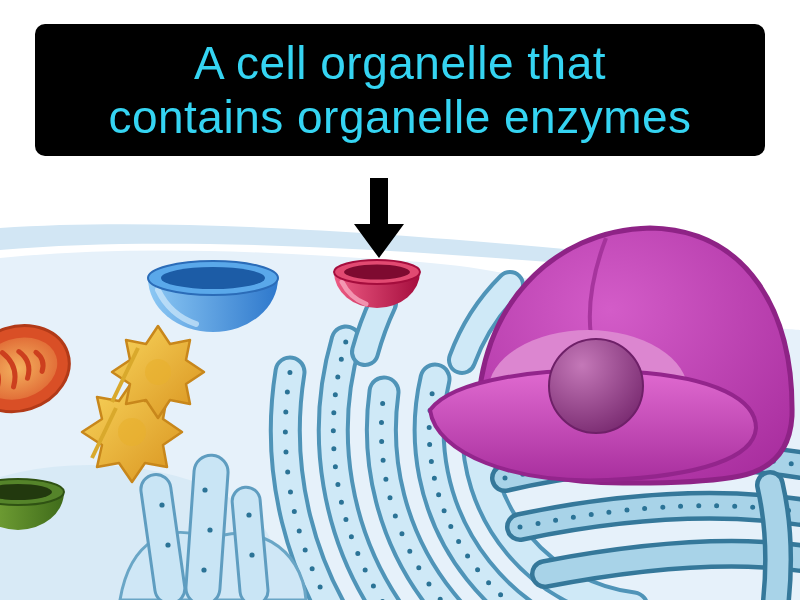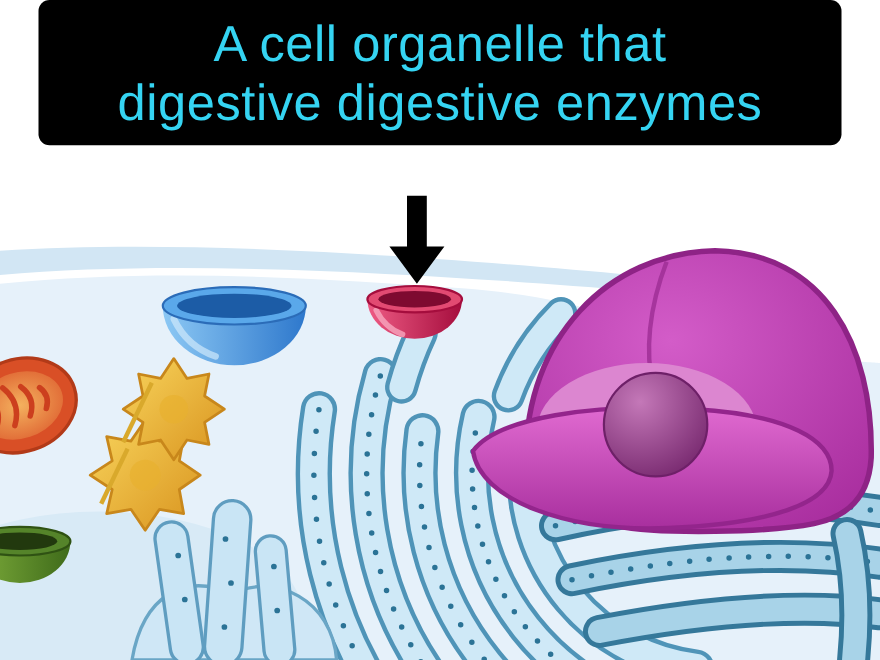--- a/index.html
+++ b/index.html
@@ -1,18 +1,18 @@
 <!DOCTYPE html>
 <html><head>
 <meta charset="utf-8">
 <style>
   html,body{margin:0;padding:0;background:#fff;}
   #stage{position:relative;width:800px;height:600px;overflow:hidden;background:#ffffff;
          font-family:"Liberation Sans",sans-serif;}
-  #banner{position:absolute;left:35px;top:0;width:730px;height:132px;background:#000;
+  #banner{position:absolute;left:35px;top:24px;width:730px;height:132px;background:#000;
           border-radius:10px;display:flex;flex-direction:column;align-items:center;
           justify-content:center;line-height:1.18;}
   #banner .bline{color:#35d4f2;font-size:46px;font-weight:500;letter-spacing:.5px;white-space:nowrap;}
   #cellsvg{position:absolute;left:0;top:0;width:800px;height:600px;}
 </style>
 </head>
 <body>
 
 <div id="stage">
 
@@ -160,16 +160,16 @@
       <ellipse cx="588" cy="392" rx="100" ry="62" fill="#dc86d0"></ellipse>
       <path d="M430,410 C452,380 540,366 632,372 C716,377 756,400 756,428 C754,458 700,476 608,480 C514,484 436,454 430,410 Z" fill="url(#gradFlap)" stroke="#93258c" stroke-width="4"></path>
       <circle cx="596" cy="386" r="47" fill="url(#gradNucleolus)" stroke="#6e2068" stroke-width="2"></circle>
     </g>
 
     <polygon points="370,178 388,178 388,224 404,224 379,258 354,224 370,224" fill="#000000"></polygon>
   </svg>
 
   <div id="banner">
     <div class="bline">A cell organelle that</div>
-    <div class="bline">digestive digestive enzymes</div>
+    <div class="bline">contains organelle enzymes</div>
   </div>
 
 </div>
 
 </body></html>

